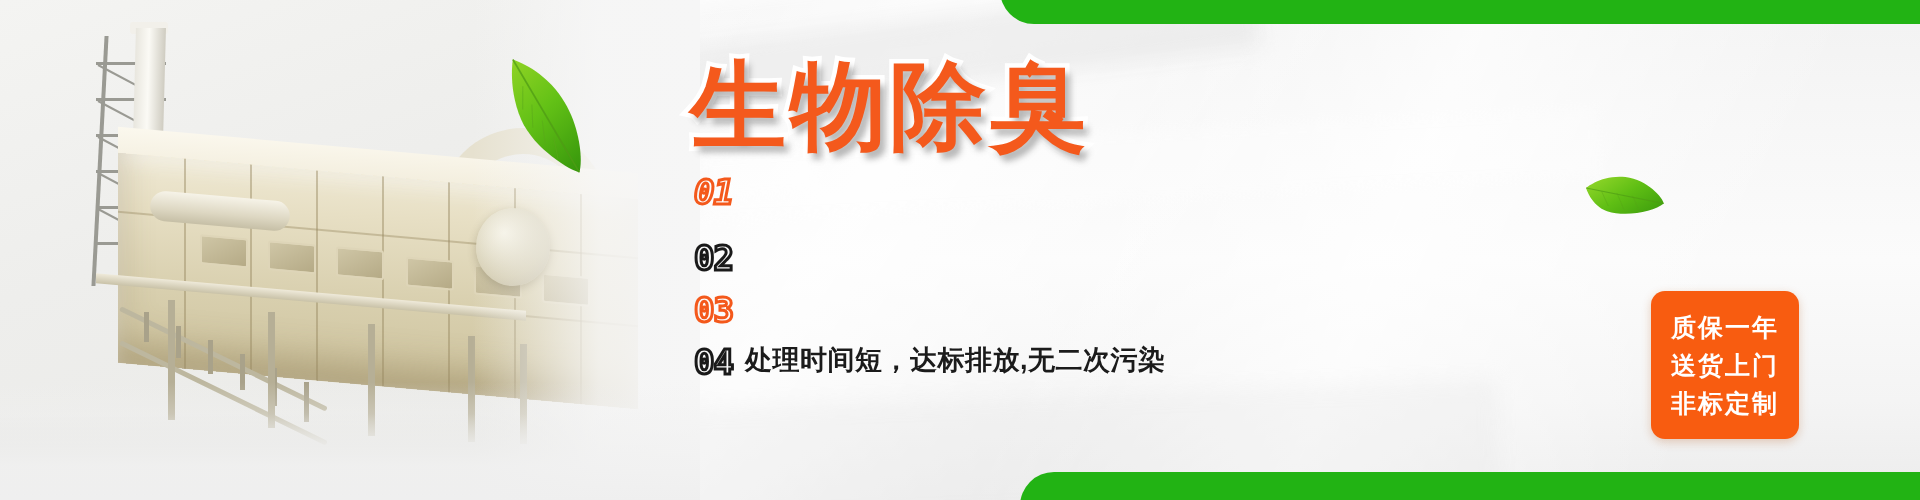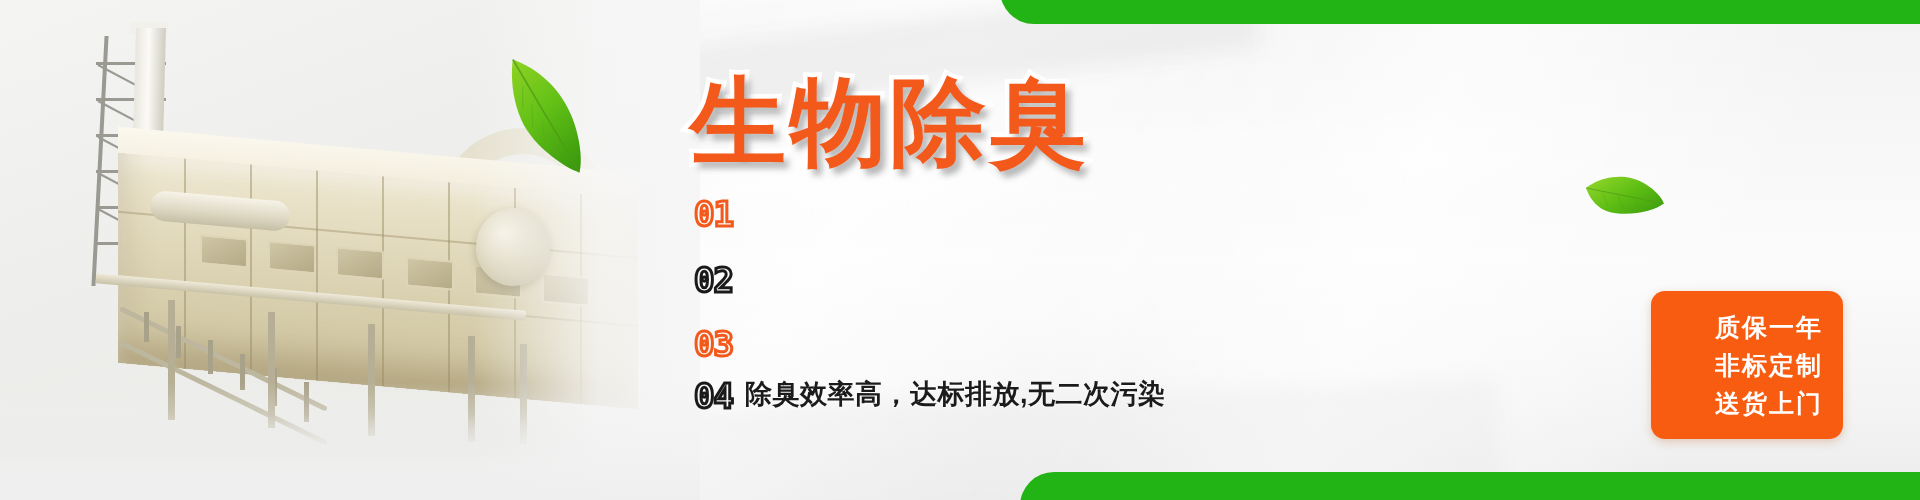--- a/index.html
+++ b/index.html
@@ -144,21 +144,21 @@
     position:absolute;left:0;bottom:-2px;width:100%;height:120px;
     background:linear-gradient(180deg,rgba(244,244,244,0),rgba(241,241,241,.9) 70%,#efefef 100%);
   }
 
   
   .leaf{position:absolute;pointer-events:none;}
   #leaf-big{left:489px;top:58px;width:108px;height:115px;transform:rotate(8deg);}
   #leaf-small{left:1582px;top:168px;width:84px;height:54px;transform:rotate(-6deg);}
 
   
-  #content{position:absolute;left:690px;top:16px;width:1000px;height:472px;}
+  #content{position:absolute;left:690px;top:0;width:1000px;height:472px;}
 
   #title{
     position:absolute;left:0;top:58px;
     font-size:96px;line-height:1;font-weight:bold;
     letter-spacing:4px;
     color:#f4591c;
     -webkit-text-stroke:9px #ffffff;
     paint-order:stroke fill;
     text-shadow:5px 6px 6px rgba(90,90,90,.45);
     white-space:nowrap;
@@ -182,33 +182,32 @@
   .feat-num.dark{-webkit-text-stroke-color:#1a1a1a;}
   .feat-text{
     font-size:27px;line-height:37px;font-weight:bold;
     letter-spacing:.5px;
     color:#f4591c;
     text-shadow:0 1px 2px rgba(255,255,255,.9);
     white-space:pre-line;
   }
   .feat-text.dark{color:#1b1b1b;}
 
-  .f1{margin-top:16px;}
+  .f1{margin-top:10px;font-style:italic;}
   .f2{margin-top:26px;}
-  .f3{margin-top:24px;}
+  .f3{margin-top:12px;}
   .f4{margin-top:12px;}
 
   
   #badge{
     position:absolute;left:1651px;top:291px;width:148px;height:148px;
     background:#f85c10;
     border-radius:14px;
     display:flex;flex-direction:column;align-items:center;justify-content:center;
     box-shadow:0 3px 10px rgba(180,90,30,.28);
-    padding-left:44px;
   }
   #badge .bl{
     color:#fff;font-size:25px;font-weight:bold;line-height:38px;letter-spacing:2px;
   }
 </style>
 </head>
 <body>
 
 <div id="banner">
 
@@ -342,25 +341,25 @@
       <div class="feature f2">
         <span class="feat-num dark">02</span>
       </div>
 
       <div class="feature f3">
         <span class="feat-num">03</span>
       </div>
 
       <div class="feature f4">
         <span class="feat-num dark">04</span>
-        <span class="feat-text dark">除臭效率高，达标排放,无二次污染</span>
+        <span class="feat-text dark">处理时间短，达标排放,无二次污染</span>
       </div>
 
     </div>
   </div>
 
   <div id="badge">
     <div class="bl">质保一年</div>
+    <div class="bl">送货上门</div>
     <div class="bl">非标定制</div>
-    <div class="bl">送货上门</div>
   </div>
 
 </div>
 
 </body></html>

